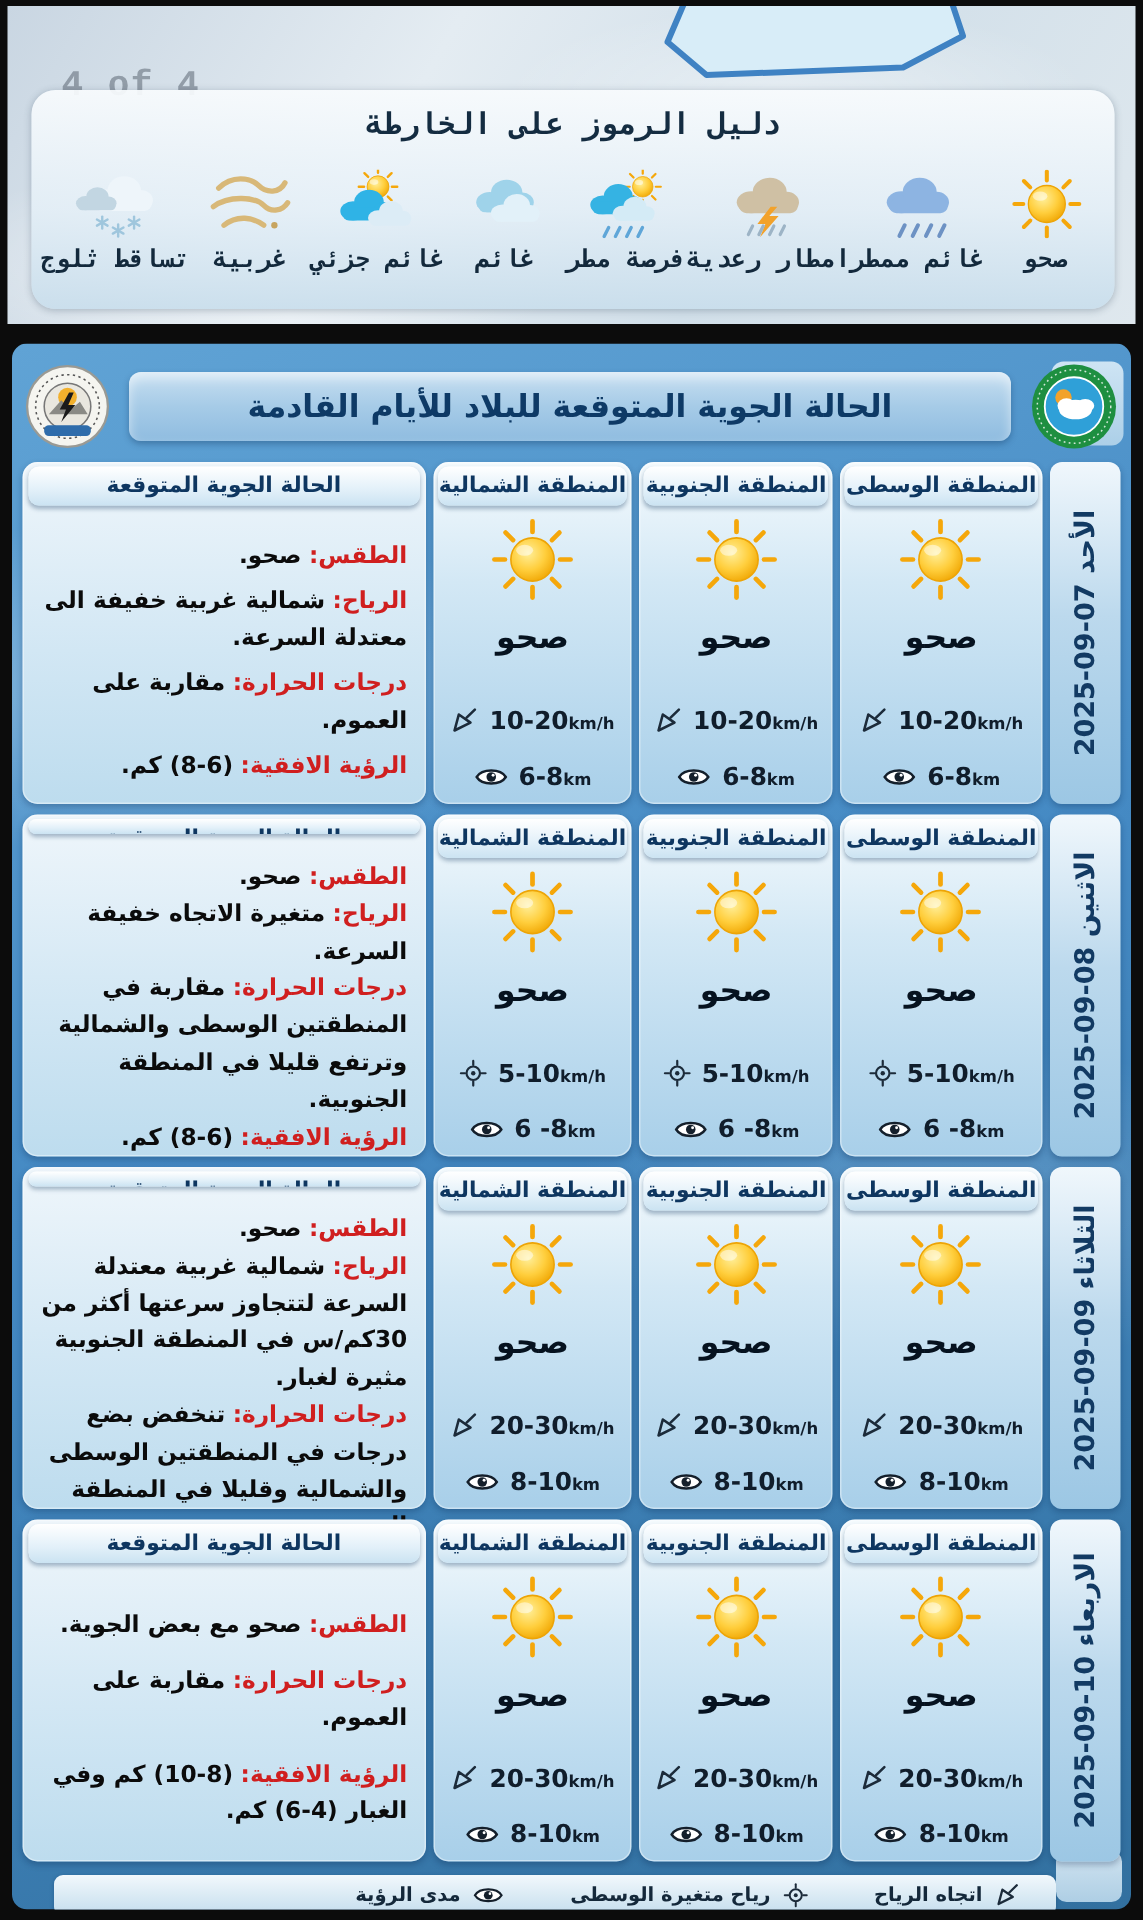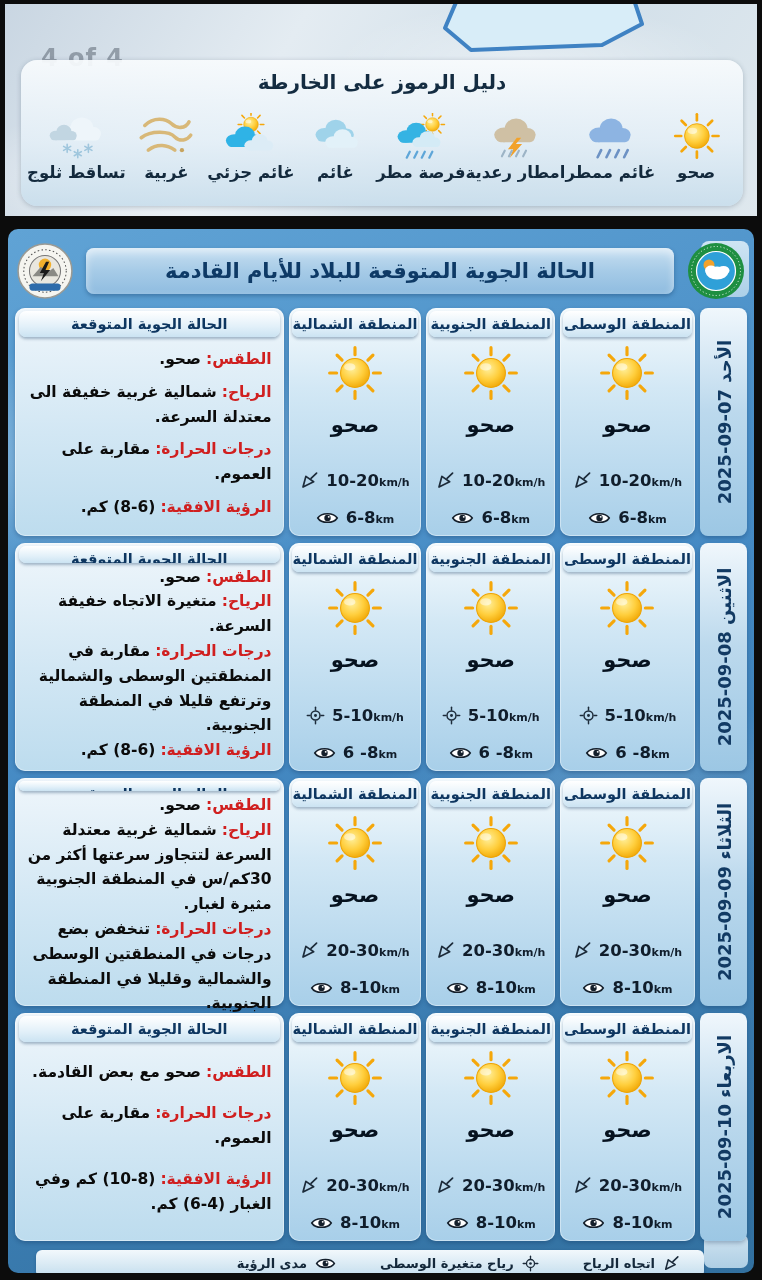--- a/index.html
+++ b/index.html
@@ -8,20 +8,21 @@
   .stage { position:relative; width:762px; height:1280px; background:#0c0c0c; overflow:hidden; margin:0 auto; }
 
   
   .top-section {
     position:absolute; left:5px; right:5px; top:4px; height:212px;
     background:
       radial-gradient(ellipse 300px 90px at 22% 80%, rgba(255,255,255,.55), transparent 75%),
       radial-gradient(ellipse 260px 80px at 70% 28%, rgba(255,255,255,.45), transparent 75%),
       linear-gradient(120deg,#c9d6e2 0%,#e4ecf2 35%,#d1dfe9 65%,#dfe8ee 100%);
     overflow:hidden;
+    font-family:Liberation Mono, monospace;
   }
   .map-svg { position:absolute; top:0; left:0; }
   .pager { position:absolute; left:36px; top:40px; font-size:24px; font-weight:bold;
            color:rgba(110,122,134,.65); direction:ltr; letter-spacing:1px; }
   .legend-panel {
     position:absolute; left:16px; right:14px; top:56px; bottom:10px;
     background:linear-gradient(180deg, rgba(248,251,253,.93) 0%, rgba(228,239,247,.88) 55%, rgba(201,222,236,.92) 100%);
     border-radius:16px; box-shadow:0 1px 5px rgba(60,80,100,.3);
     display:flex; flex-direction:column;
   }
@@ -80,21 +81,21 @@
   .metric .mi.eye { width:23px; height:16px; }
   .mvalue { direction:ltr; font-weight:bold; color:#101d2b; white-space:nowrap; }
   .mvalue .val { font-size:16.5px; }
   .mvalue .unit { font-size:11px; }
 
   .forecast-cell { flex:1; border-radius:10px; display:flex; flex-direction:column;
     background:linear-gradient(180deg,#eff6fb 0%,#d2e7f4 55%,#bddcee 100%);
     box-shadow:inset 0 0 0 1px rgba(255,255,255,.4), 0 2px 4px rgba(10,40,80,.3);
     padding:3px 4px 4px 4px; }
   .forecast-lines { flex:1; display:flex; flex-direction:column; justify-content:space-evenly;
-    padding:2px 8px 4px 8px; }
+    padding:16px 8px 4px 8px; }
   .fline { font-size:15.5px; font-weight:bold; color:#0b0b0b; line-height:1.6; text-align:right; }
   .flabel { color:#d01f1f; margin-inline-end:5px; }
 
   .footer-bar { height:27px; margin:9px 44px 5px 22px; border-radius:6px;
     background:linear-gradient(180deg,#f2f8fc 0%,#d6e8f3 60%,#c3ddee 100%);
     box-shadow:0 1px 3px rgba(10,40,80,.3);
     display:flex; align-items:center; gap:44px; padding:0 24px; }
   .fitem { display:flex; align-items:center; gap:8px; }
   .fitem svg { width:17px; height:17px; }
   .fitem svg.eye { width:21px; height:15px; }
@@ -582,21 +583,21 @@
         <div class="metric vis">
           <svg class="mi eye" viewBox="0 0 26 18">
               <use href="#i-eye"></use>
             </svg>
           <span class="mvalue"><span class="val">8-10</span><span class="unit">km</span></span>
         </div>
       </div>
       <div class="forecast-cell">
         <div class="cell-header">الحالة الجوية المتوقعة</div>
         <div class="forecast-lines">
-          <div class="fline"><span class="flabel">الطقس:</span><span>صحو مع بعض القادمة.</span></div>
+          <div class="fline"><span class="flabel">الطقس:</span><span>صحو مع بعض الجوية.</span></div>
           <div class="fline"><span class="flabel">درجات الحرارة:</span><span>مقاربة على العموم.</span></div>
           <div class="fline"><span class="flabel">الرؤية الافقية:</span><span>(8-10) كم وفي الغبار (4-6) كم.</span></div>
         </div>
       </div>
     </section>
 
     <div class="footer-bar">
       <div class="fitem">
         <svg viewBox="0 0 22 22">
             <use href="#i-arrow"></use>

